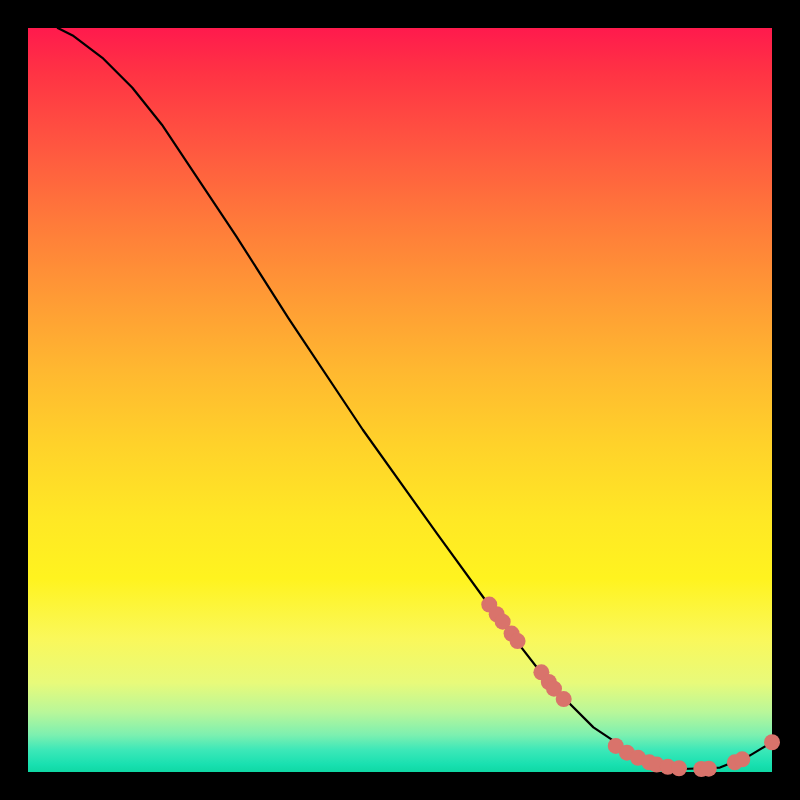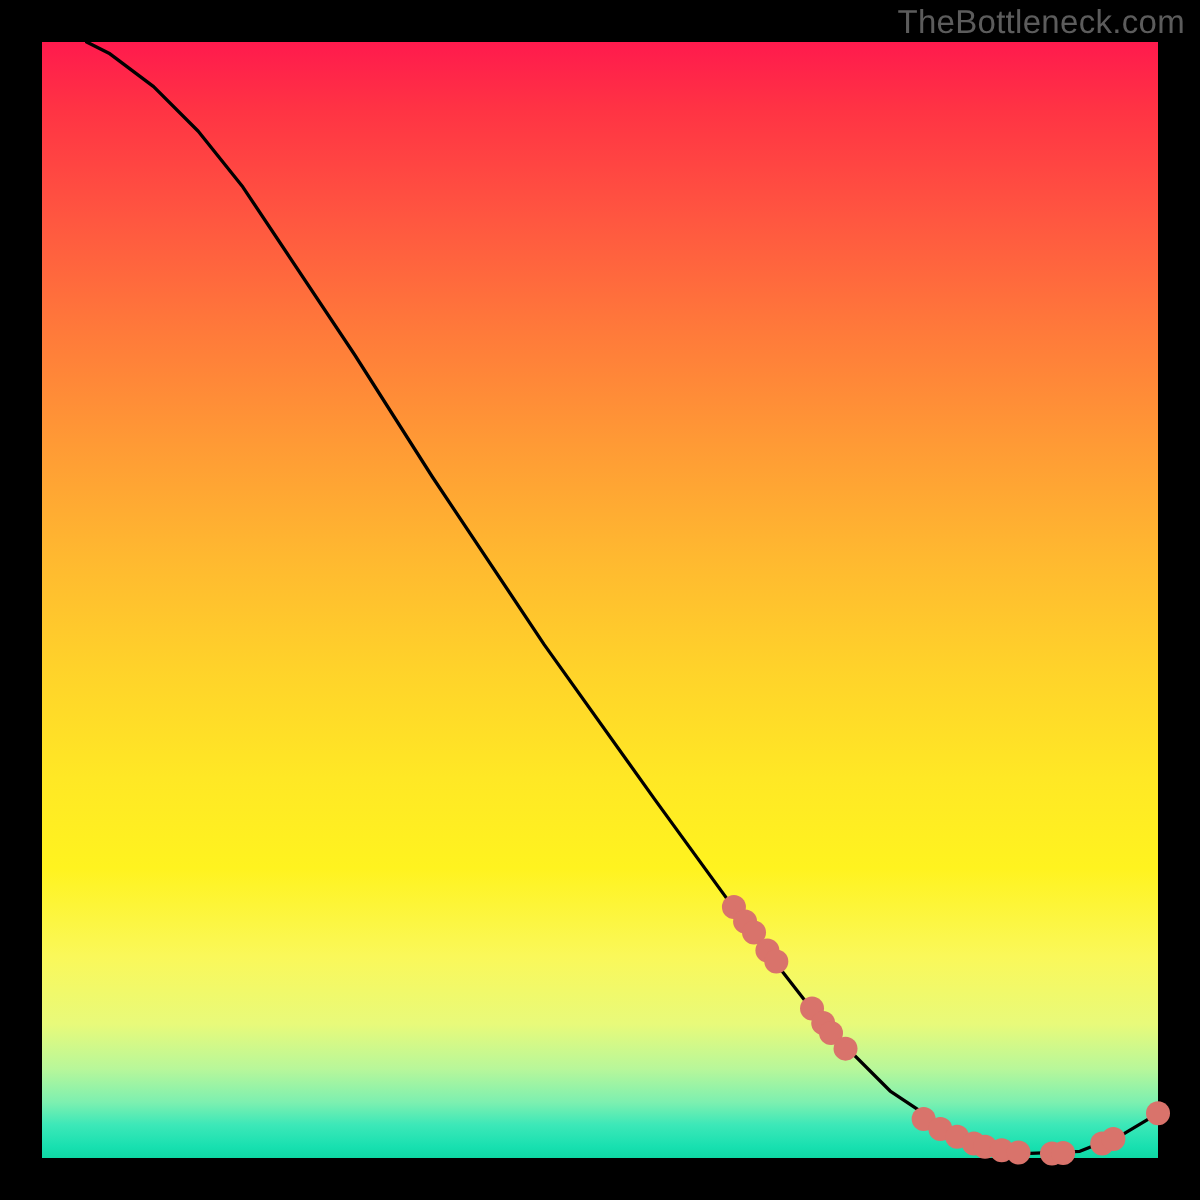--- a/index.html
+++ b/index.html
@@ -86,14 +86,13 @@
           <circle cx="639.84" cy="738.79" r="8" fill="#d9736b" stroke="#d9736b" stroke-width="0"></circle>
           <circle cx="651.00" cy="740.28" r="8" fill="#d9736b" stroke="#d9736b" stroke-width="0"></circle>
           <circle cx="673.32" cy="741.02" r="8" fill="#d9736b" stroke="#d9736b" stroke-width="0"></circle>
           <circle cx="680.76" cy="740.65" r="8" fill="#d9736b" stroke="#d9736b" stroke-width="0"></circle>
           <circle cx="706.80" cy="734.33" r="8" fill="#d9736b" stroke="#d9736b" stroke-width="0"></circle>
           <circle cx="714.24" cy="731.35" r="8" fill="#d9736b" stroke="#d9736b" stroke-width="0"></circle>
           <circle cx="744.00" cy="714.24" r="8" fill="#d9736b" stroke="#d9736b" stroke-width="0"></circle>
         </g>
     </svg>
   </div>
-  <div class="watermark">TheBottleneck.com</div>
 </div>
 
 </body></html>

